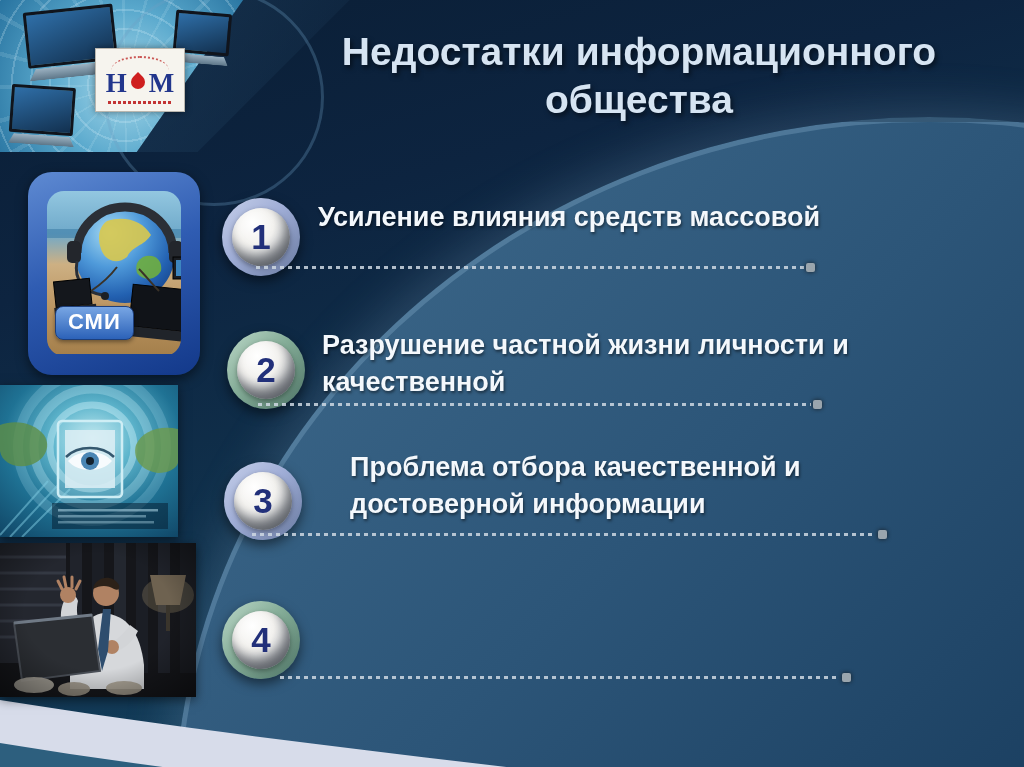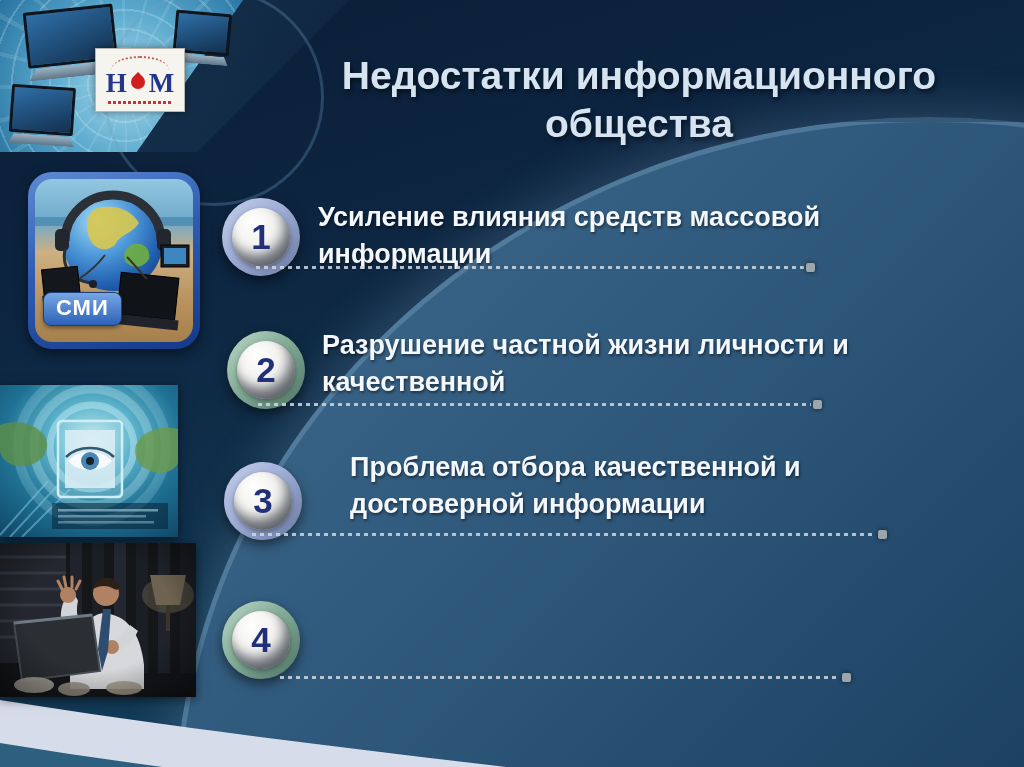--- a/index.html
+++ b/index.html
@@ -48,39 +48,39 @@
     display:flex; flex-direction:column; align-items:center; justify-content:center;
   }
   .logo-arc { width:58px; height:12px; border-top:2px dotted #c03030; border-radius:50%/100% 100% 0 0; opacity:.8; }
   .logo-letters { display:flex; align-items:center; gap:4px;
     font-family:"Liberation Serif", serif; font-weight:bold; font-size:27px; color:#22368c; line-height:1; }
   .logo-drop { width:14px; height:14px; background:#cf1f1f; border-radius:0 50% 50% 50%; transform:rotate(45deg); margin-top:-4px; }
   .logo-caption { width:64px; height:3px; margin-top:4px;
     background:repeating-linear-gradient(90deg,#c23333 0 3px, transparent 3px 5px); }
   
   .smi {
-    position:absolute; left:28px; top:172px; width:172px; height:177px;
-    border-radius:24px; padding:7px; box-sizing:border-box;
+    position:absolute; left:28px; top:172px; width:172px; height:203px;
+    border-radius:24px; padding:19px; box-sizing:border-box;
     background:linear-gradient(160deg,#5e8ad2 0%, #2f5cb2 45%, #13398a 100%);
     box-shadow:0 4px 12px rgba(0,0,0,.5);
   }
   .smi-inner { width:100%; height:100%; border-radius:17px; overflow:hidden; position:relative; }
   .smi-label {
     position:absolute; left:8px; bottom:16px; padding:2px 12px 4px;
     background:linear-gradient(#78a6e4,#2c62b8); border:1px solid #1d3f7c; border-radius:8px;
     color:#fff; font-weight:bold; font-size:22px; letter-spacing:1px;
     box-shadow:0 2px 4px rgba(0,0,0,.4);
   }
   .img-eye { position:absolute; left:0; top:385px; width:178px; height:152px; box-shadow:0 3px 10px rgba(0,0,0,.5); }
   .img-man { position:absolute; left:0; top:543px; width:196px; height:154px; box-shadow:0 3px 10px rgba(0,0,0,.5); }
   
   .title {
     position:absolute; left:268px; top:28px; width:742px;
     text-align:center; font-size:39px; font-weight:bold; color:#d6e4f2;
-    line-height:1.22; text-shadow:2px 3px 5px rgba(0,0,0,.55);margin-top:24px;
+    line-height:1.22; text-shadow:2px 3px 5px rgba(0,0,0,.55);
   }
   
   .num-circle {
     position:absolute; width:78px; height:78px; border-radius:50%;
     display:flex; align-items:center; justify-content:center;
     box-shadow:0 5px 12px rgba(0,0,0,.5);
   }
   .ring-blue  { background:linear-gradient(135deg,#c6cfe9 0%, #9fadd6 45%, #68799f 100%); }
   .ring-green { background:linear-gradient(135deg,#bcd8c8 0%, #84ac97 45%, #4d7365 100%); }
   .sphere {
@@ -273,21 +273,20 @@
     <rect width="196" height="154" fill="url(#vig)"></rect>
   </svg>
 
   <div class="num-circle ring-blue" style="left:222px;top:198px;">
     <span class="sphere">
         <span>1</span>
       </span>
   </div>
   <div class="item-text" style="left:318px;top:199px;">
     <div>Усиление влияния средств массовой</div>
-    <div>информации</div>
   </div>
   <div class="dots" style="left:256px;top:266px;width:548px;">
     <span class="end-dot"></span>
   </div>
 
   <div class="num-circle ring-green" style="left:227px;top:331px;">
     <span class="sphere">
         <span>2</span>
       </span>
   </div>

